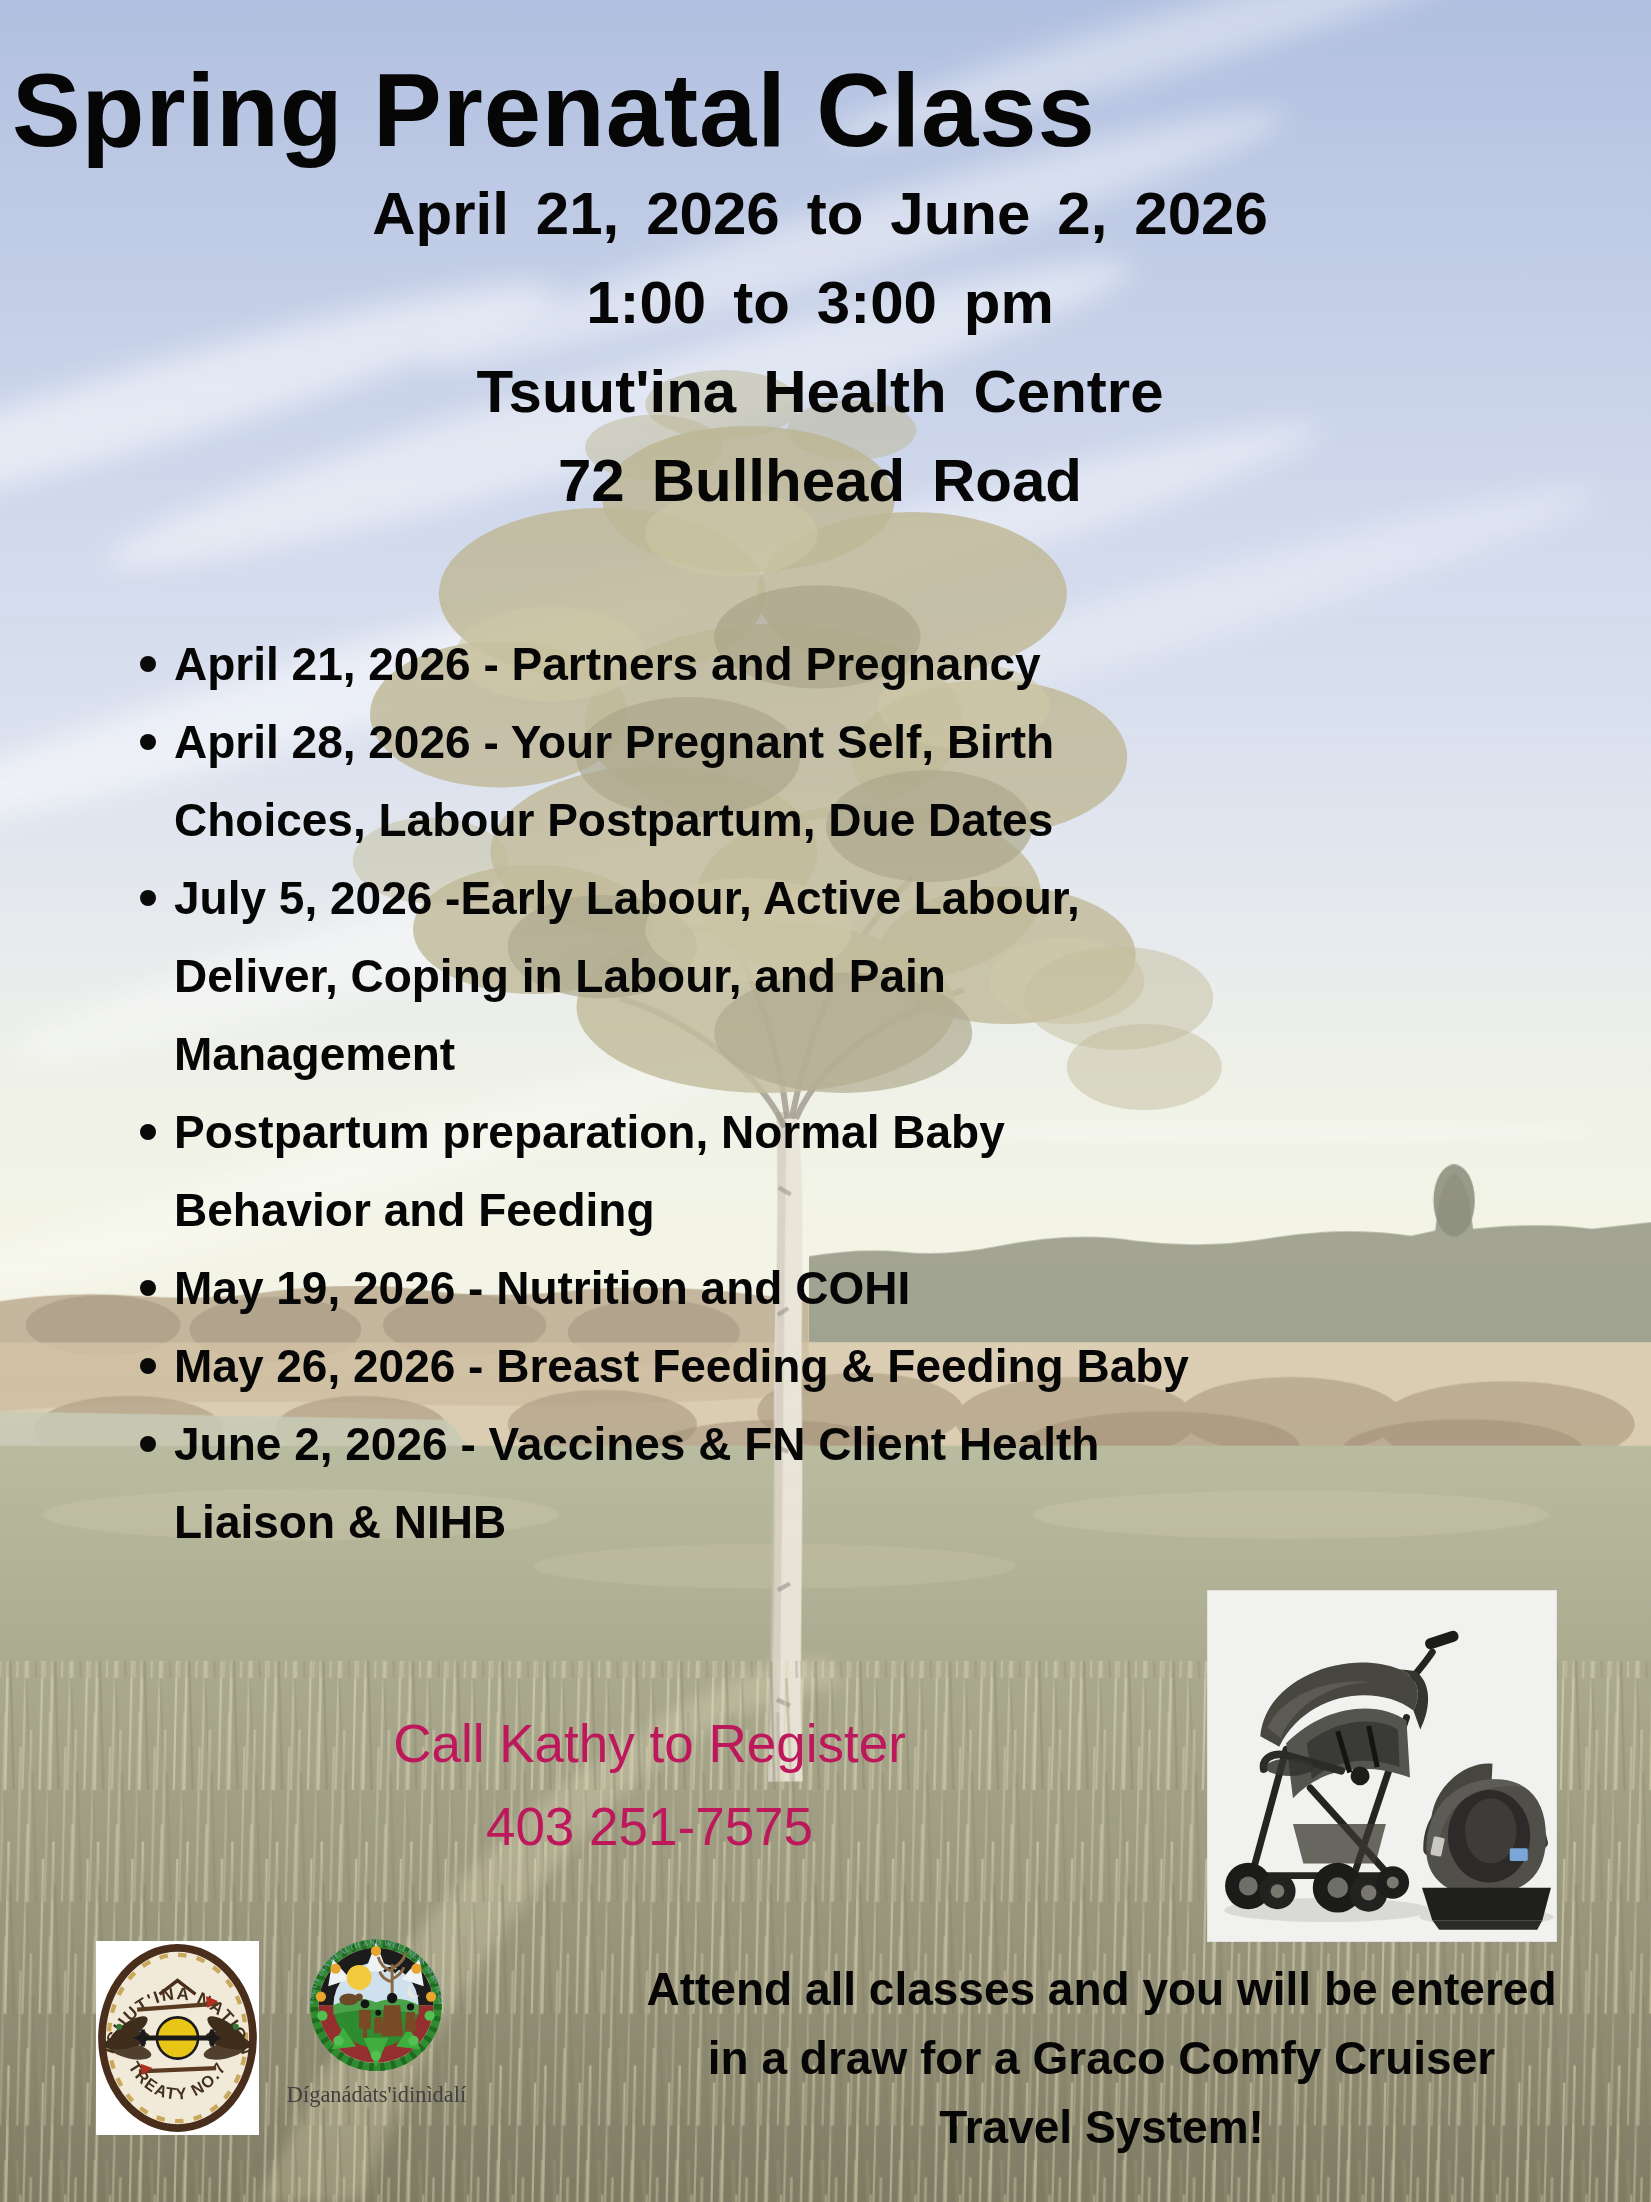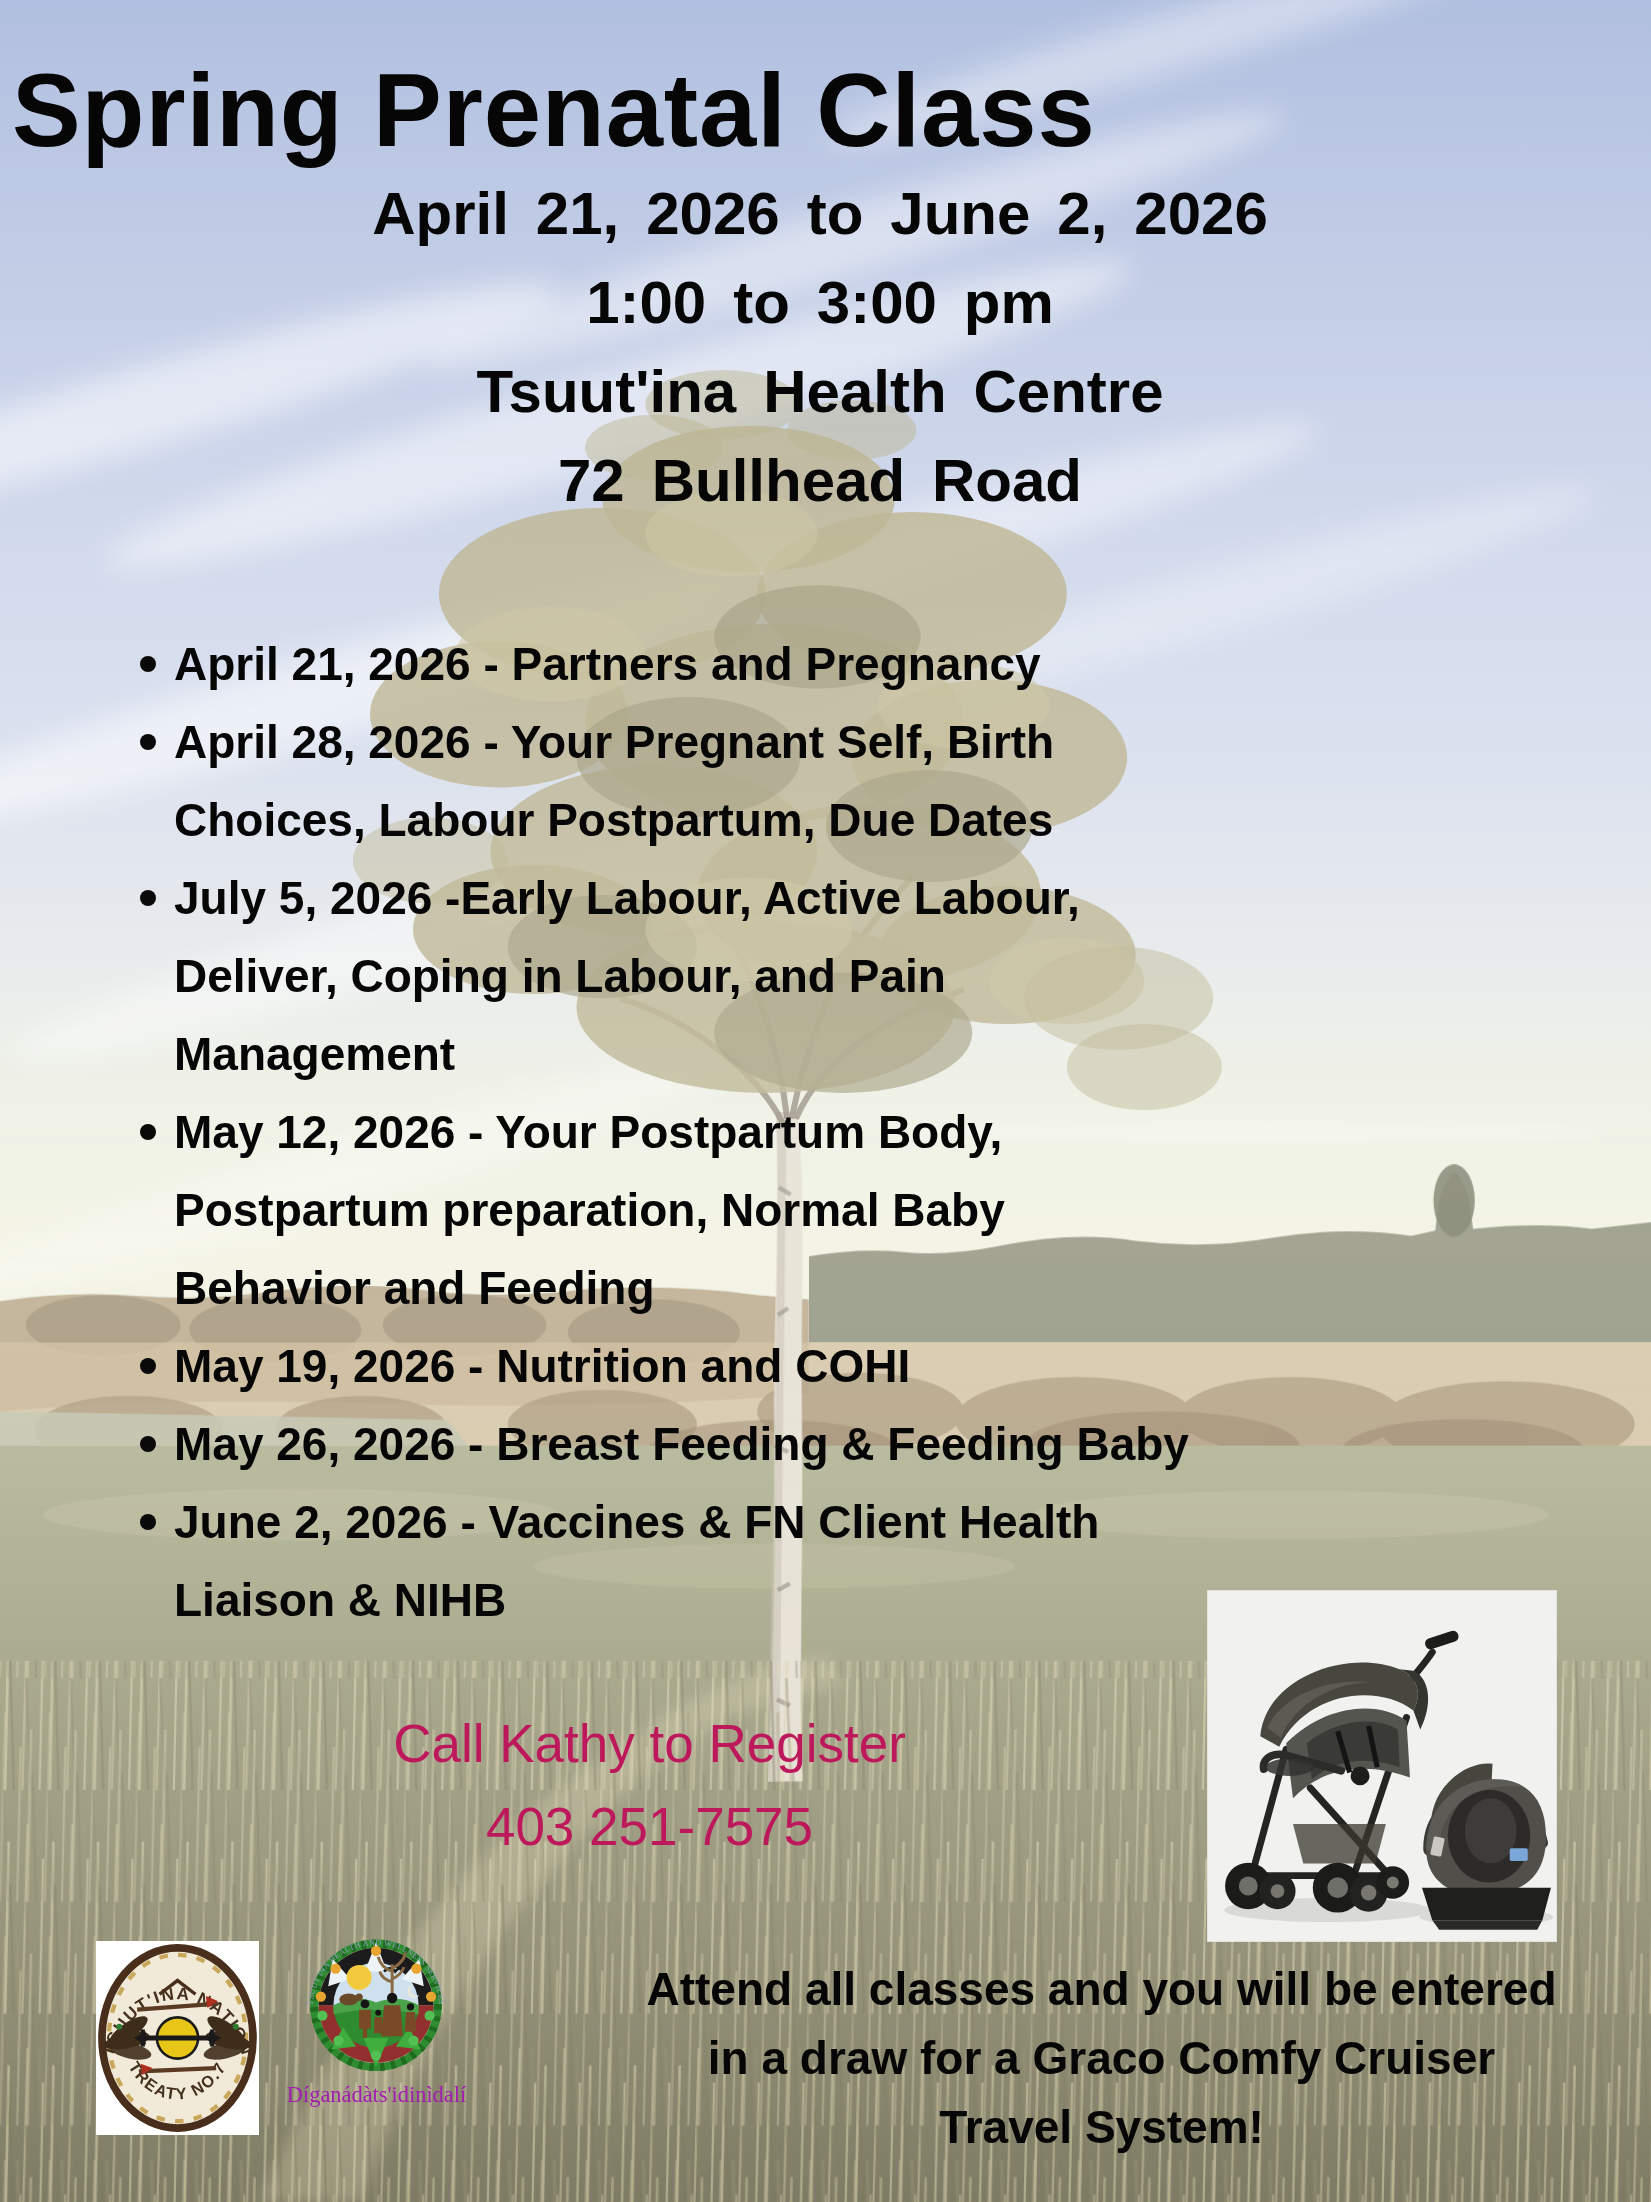--- a/index.html
+++ b/index.html
@@ -18,21 +18,21 @@
   ul.schedule span{display:block;white-space:nowrap;}
   .register{position:absolute;left:241px;top:1702px;width:817px;text-align:center;
             font-size:53px;font-weight:400;line-height:83px;color:#be185d;}
   .prize-photo{position:absolute;left:1207px;top:1590px;width:350px;height:352px;
                background:#f1f1ef;box-shadow:0 0 0 0.9px #e2e2de inset;}
   .prize-photo svg{width:100%;height:100%;display:block;}
   .nation-logo{position:absolute;left:96px;top:1941px;width:163px;height:194px;background:#ffffff;}
   .nation-logo svg,.health-logo svg{width:100%;height:100%;display:block;}
   .health-logo{position:absolute;left:284px;top:1926px;width:184px;height:169px;}
   .health-caption{position:absolute;left:274px;top:2082px;width:205px;text-align:center;
-                  font-family:"Liberation Serif",serif;font-size:22.4px;color:#a21caf;}
+                  font-family:"Liberation Serif",serif;font-size:22.4px;color:#404040;}
   .draw-note{position:absolute;left:551px;top:1955px;width:1101px;text-align:center;
              font-size:46px;font-weight:bold;line-height:69px;}
   .draw-note div{white-space:nowrap;}
 </style>
 </head>
 <body>
 
 <div class="poster">
 
   <svg class="bg" viewBox="0 0 1920 2560" preserveAspectRatio="none" aria-hidden="true">
@@ -201,21 +201,20 @@
     <li>
       <span>April 28, 2026 - Your Pregnant Self, Birth</span>
       <span>Choices, Labour Postpartum, Due Dates</span>
     </li>
     <li>
       <span>July 5, 2026 -Early Labour, Active Labour,</span>
       <span>Deliver, Coping in Labour, and Pain</span>
       <span>Management</span>
     </li>
     <li>
-      <span>May 12, 2026 - Your Postpartum Body,</span>
       <span>Postpartum preparation, Normal Baby</span>
       <span>Behavior and Feeding</span>
     </li>
     <li>
       <span>May 19, 2026 - Nutrition and COHI</span>
     </li>
     <li>
       <span>May 26, 2026 - Breast Feeding &amp; Feeding Baby</span>
     </li>
     <li>

